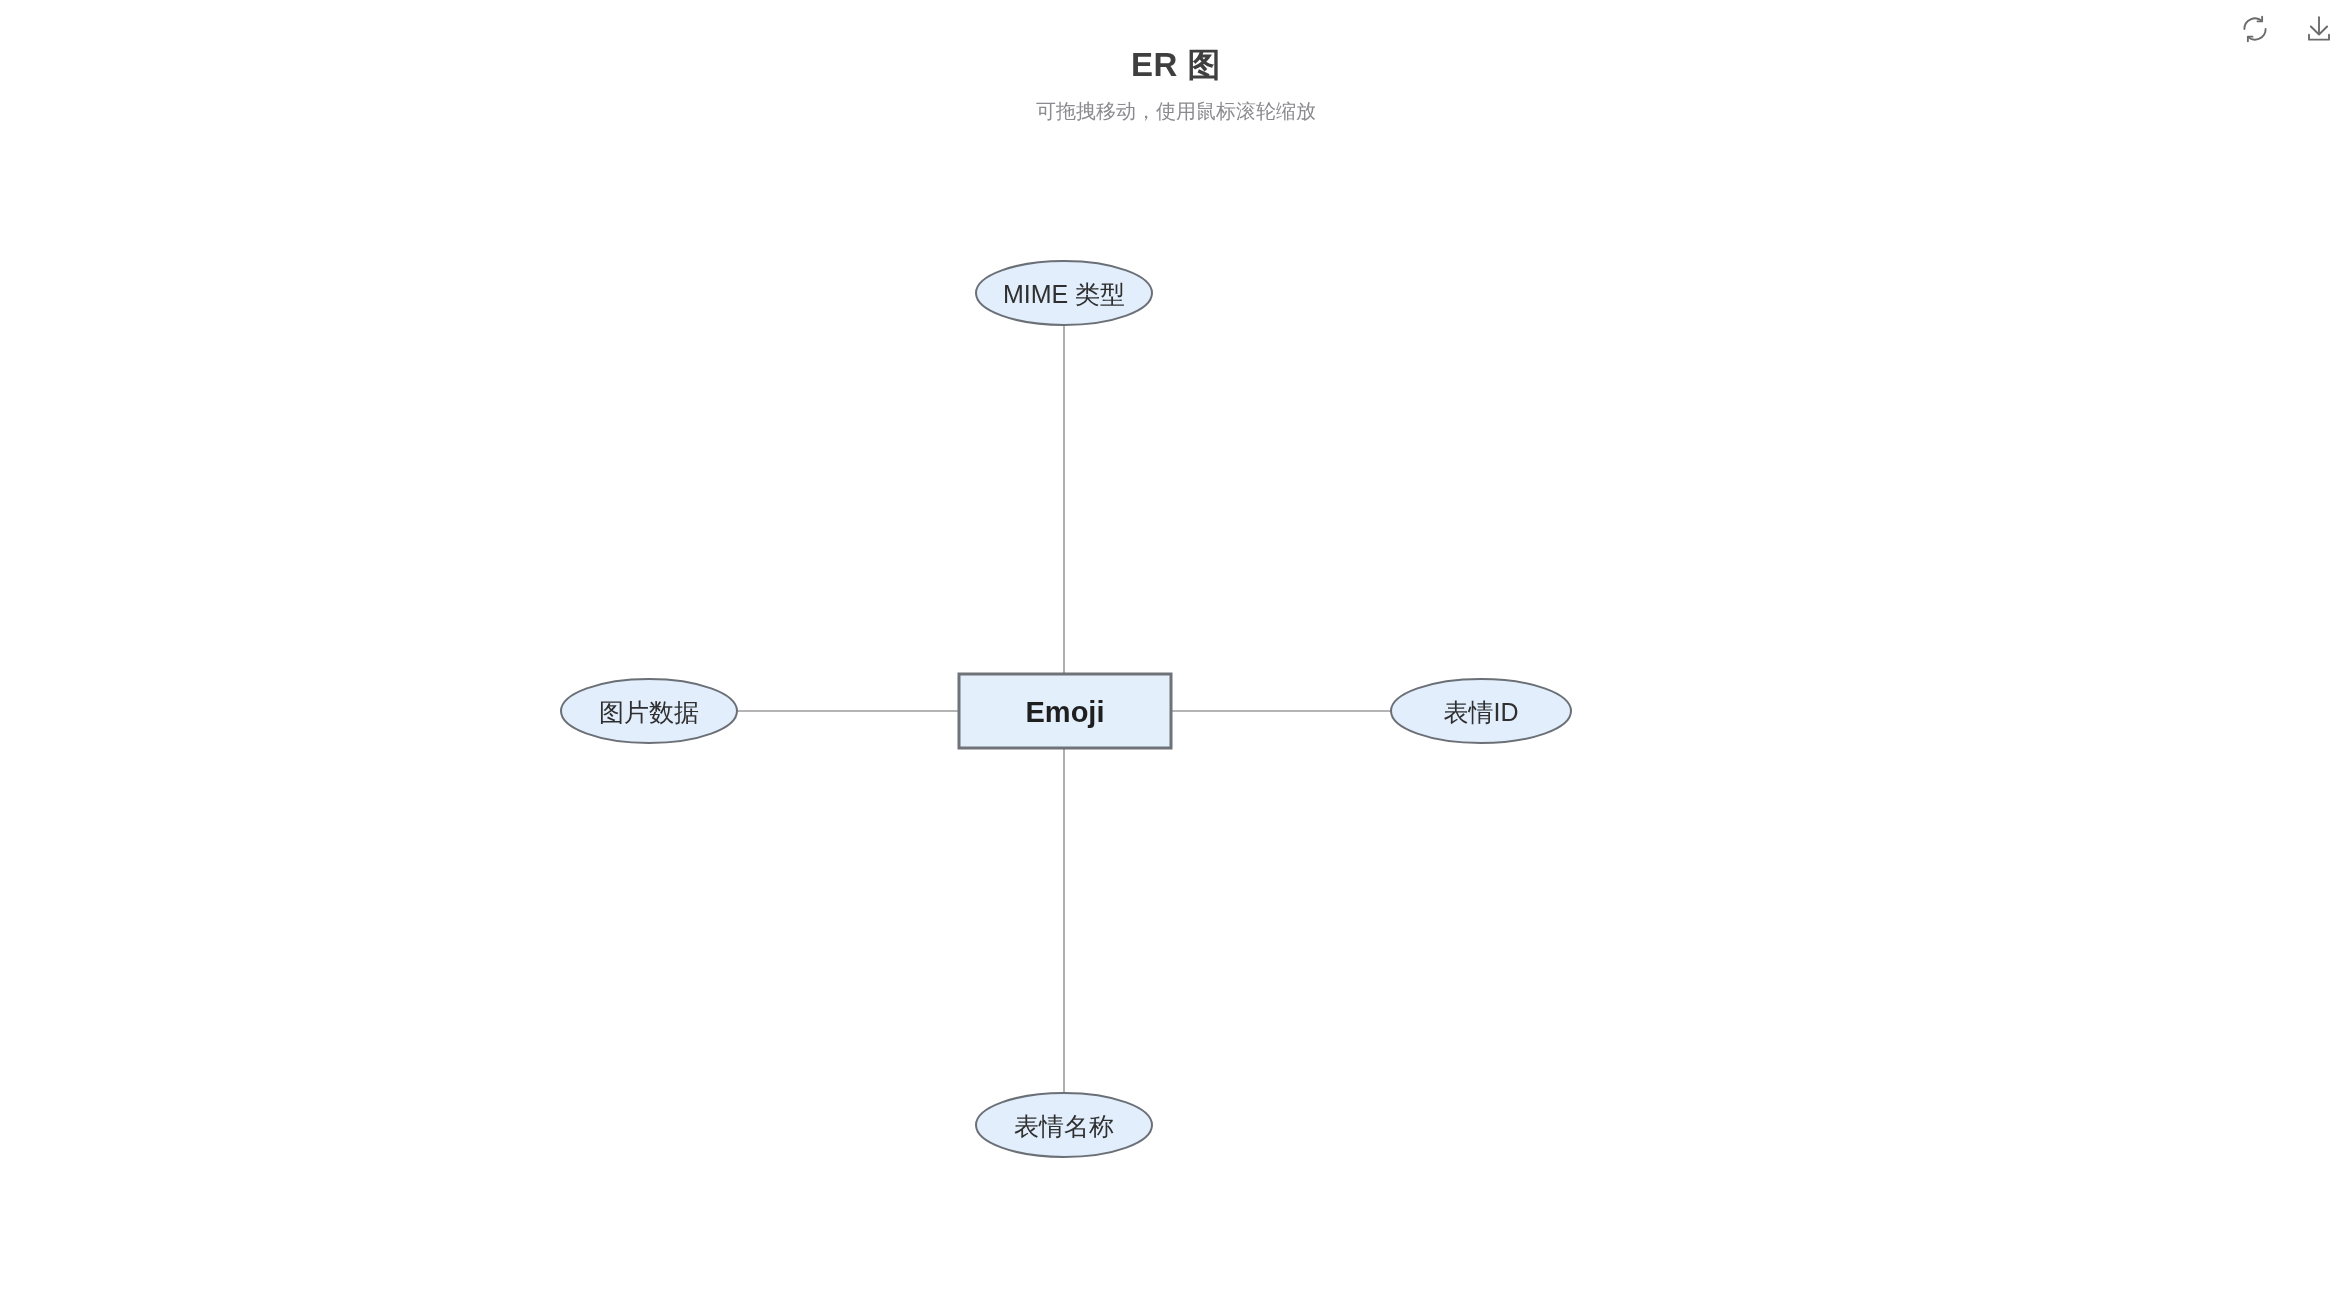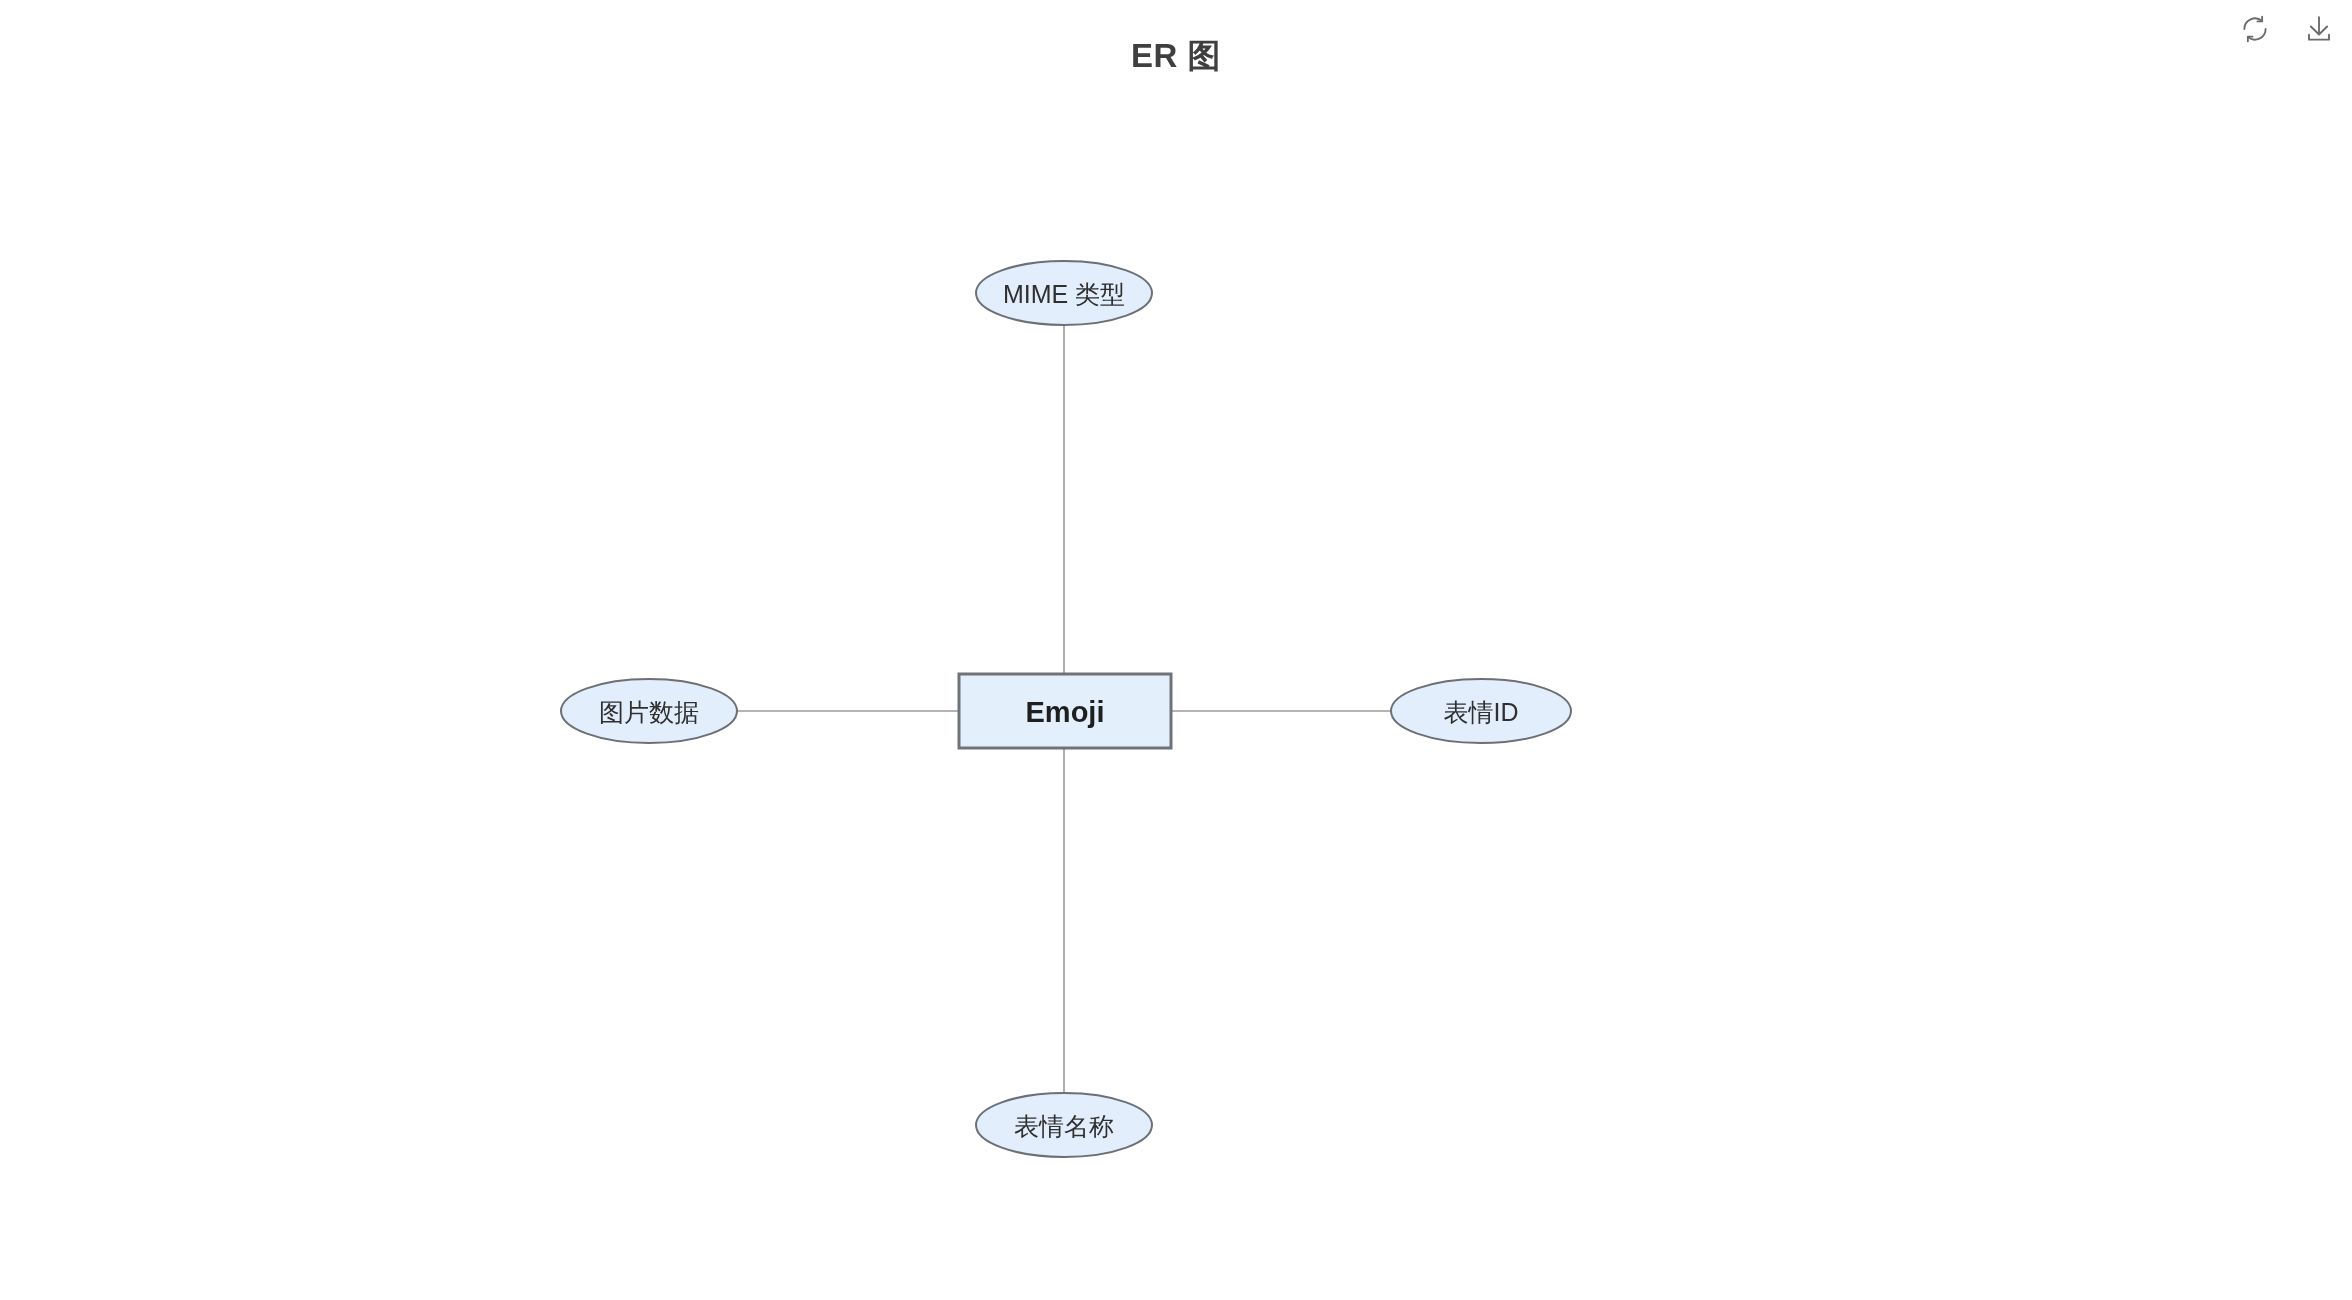--- a/index.html
+++ b/index.html
@@ -12,21 +12,21 @@
     height: 1300px;
     position: relative;
     overflow: hidden;
     font-family: "Liberation Sans", "DejaVu Sans", sans-serif;
     -webkit-font-smoothing: antialiased;
   }
 
   
   .header {
     position: absolute;
-    top: 0;
+    top: 9px;
     left: 0;
     width: 2352px;
     height: 150px;
     text-align: center;
     pointer-events: none;
   }
   .page-title {
     margin: 0;
     padding-top: 36px;
     font-size: 33px;
@@ -133,20 +133,21 @@
         <line x1="12" y1="2.5" x2="12" y2="16"></line>
         <polyline points="5.5 10 12 16.4 18.5 10"></polyline>
         <polyline points="4 16.5 4 20.5 20 20.5 20 16.5"></polyline>
       </svg>
     </span>
   </button>
 </div>
 
 <div class="header">
   <h1 class="page-title">ER 图</h1>
+  <p class="page-subtitle">可拖拽移动，使用鼠标滚轮缩放</p>
 </div>
 
 <div class="canvas">
   <svg viewBox="0 0 2352 1300" xmlns="http://www.w3.org/2000/svg">
     <g>
       <line class="er-edge" x1="1035" y1="325" x2="1035" y2="750"></line>
       <line class="er-edge" x1="708" y1="711" x2="932" y2="711"></line>
       <line class="er-edge" x1="1140" y1="711" x2="1362" y2="711"></line>
       <line class="er-edge" x1="1035" y1="672" x2="1035" y2="1093"></line>
     </g>

